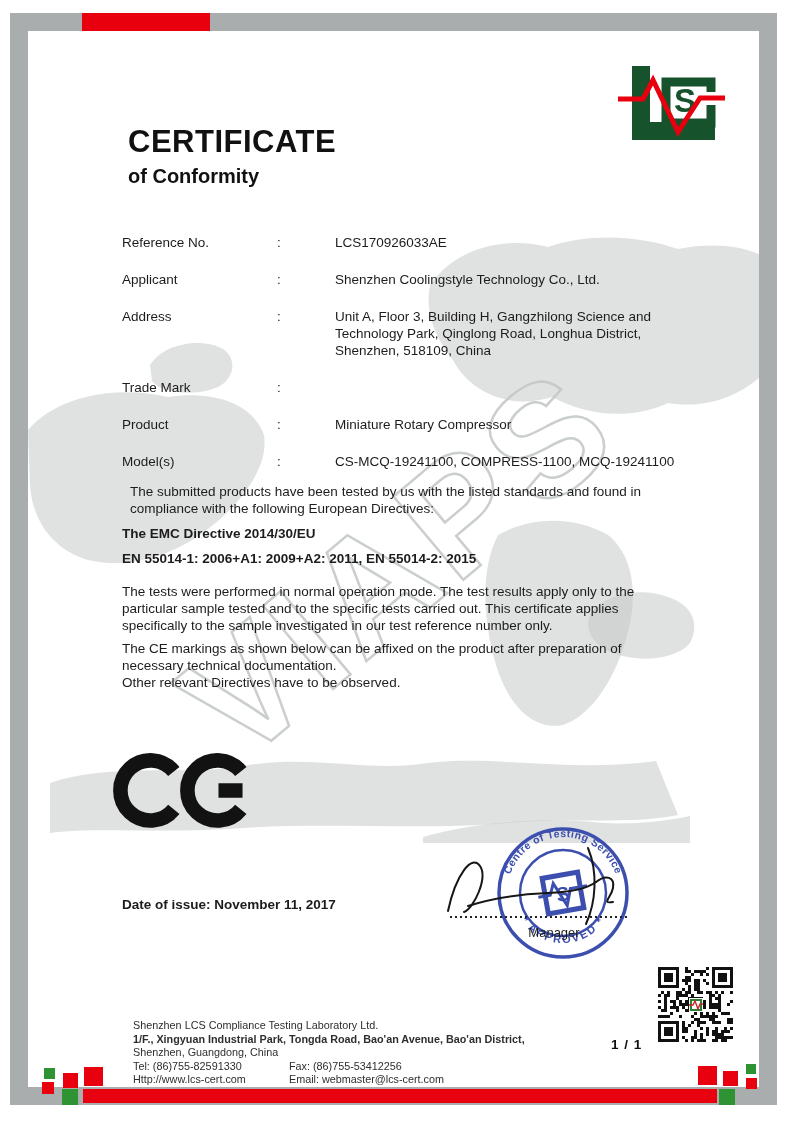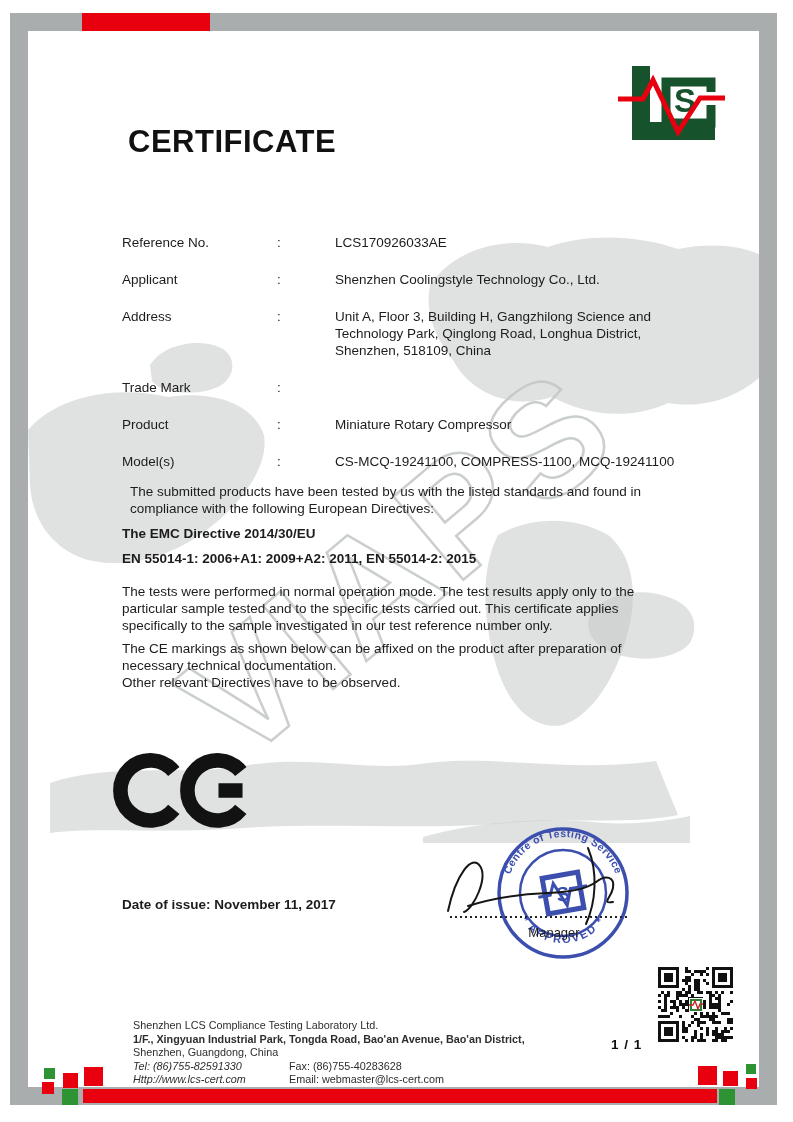--- a/index.html
+++ b/index.html
@@ -46,21 +46,21 @@
   .p-test{margin-bottom:6px;}
   .p-ce{}
 
   .ce-mark{position:absolute;left:112px;top:746px;}
   .stamp{position:absolute;left:438px;top:816px;}
   .date-issue{position:absolute;left:122px;top:897px;font-size:13.5px;font-weight:bold;}
 
   
   .footer{position:absolute;left:133px;top:1019px;font-size:10.8px;line-height:13.5px;color:#2e2e2e;}
   .footer .bold{font-weight:bold;}
-  .f-col{display:inline-block;width:153px;font-style:italic;}
+  .f-col{display:inline-block;width:153px;}
 
   .qr{position:absolute;left:657px;top:966px;background:#fff;}
   .page-num{position:absolute;left:611px;top:1037px;font-size:13.5px;font-weight:bold;letter-spacing:1px;color:#111;}
 
   .logo{position:absolute;left:610px;top:58px;}
 </style>
 </head>
 <body>
 
 <div class="page">
@@ -103,20 +103,21 @@
       <rect x="22" y="64" width="83" height="18"></rect>
     </g>
     <rect x="56" y="24" width="45" height="41" fill="none" stroke="var(--logo-green)" stroke-width="9"></rect>
     <rect x="96" y="34" width="12" height="13" fill="#fff"></rect>
     <text x="64" y="54" font-size="33" font-weight="bold" fill="var(--logo-green)">S</text>
     <polyline points="8,41 33,41 43,22 68,74 90,40 115,40" fill="none" stroke="var(--accent-red)" stroke-width="5"></polyline>
   </svg>
 
   <div class="title-block">
     <div class="title-main">CERTIFICATE</div>
+    <div class="title-sub">of Conformity</div>
   </div>
 
   <div class="info">
     <div class="info-row">
       <span class="info-label">Reference No.</span>
       <span class="info-sep">:</span>
       <span class="info-value">LCS170926033AE</span>
     </div>
     <div class="info-row">
       <span class="info-label">Applicant</span>
@@ -189,21 +190,21 @@
   </svg>
 
   <div class="date-issue">Date of issue: November 11, 2017</div>
 
   <div class="footer">
     <div>Shenzhen LCS Compliance Testing Laboratory Ltd.</div>
     <div class="bold">1/F., Xingyuan Industrial Park, Tongda Road, Bao'an Avenue, Bao'an District,</div>
     <div>Shenzhen, Guangdong, China</div>
     <div>
       <span class="f-col">Tel: (86)755-82591330</span>
-      <span>Fax: (86)755-40283628</span>
+      <span>Fax: (86)755-53412256</span>
     </div>
     <div>
       <span class="f-col">Http://www.lcs-cert.com</span>
       <span>Email: webmaster@lcs-cert.com</span>
     </div>
   </div>
 
   <svg class="qr" id="qr-svg" width="77" height="77" viewBox="0 0 77 77">
     <rect x="0" y="0" width="77" height="77" fill="#fff"></rect>
     <g id="qr-grid" transform="translate(1,1)">

